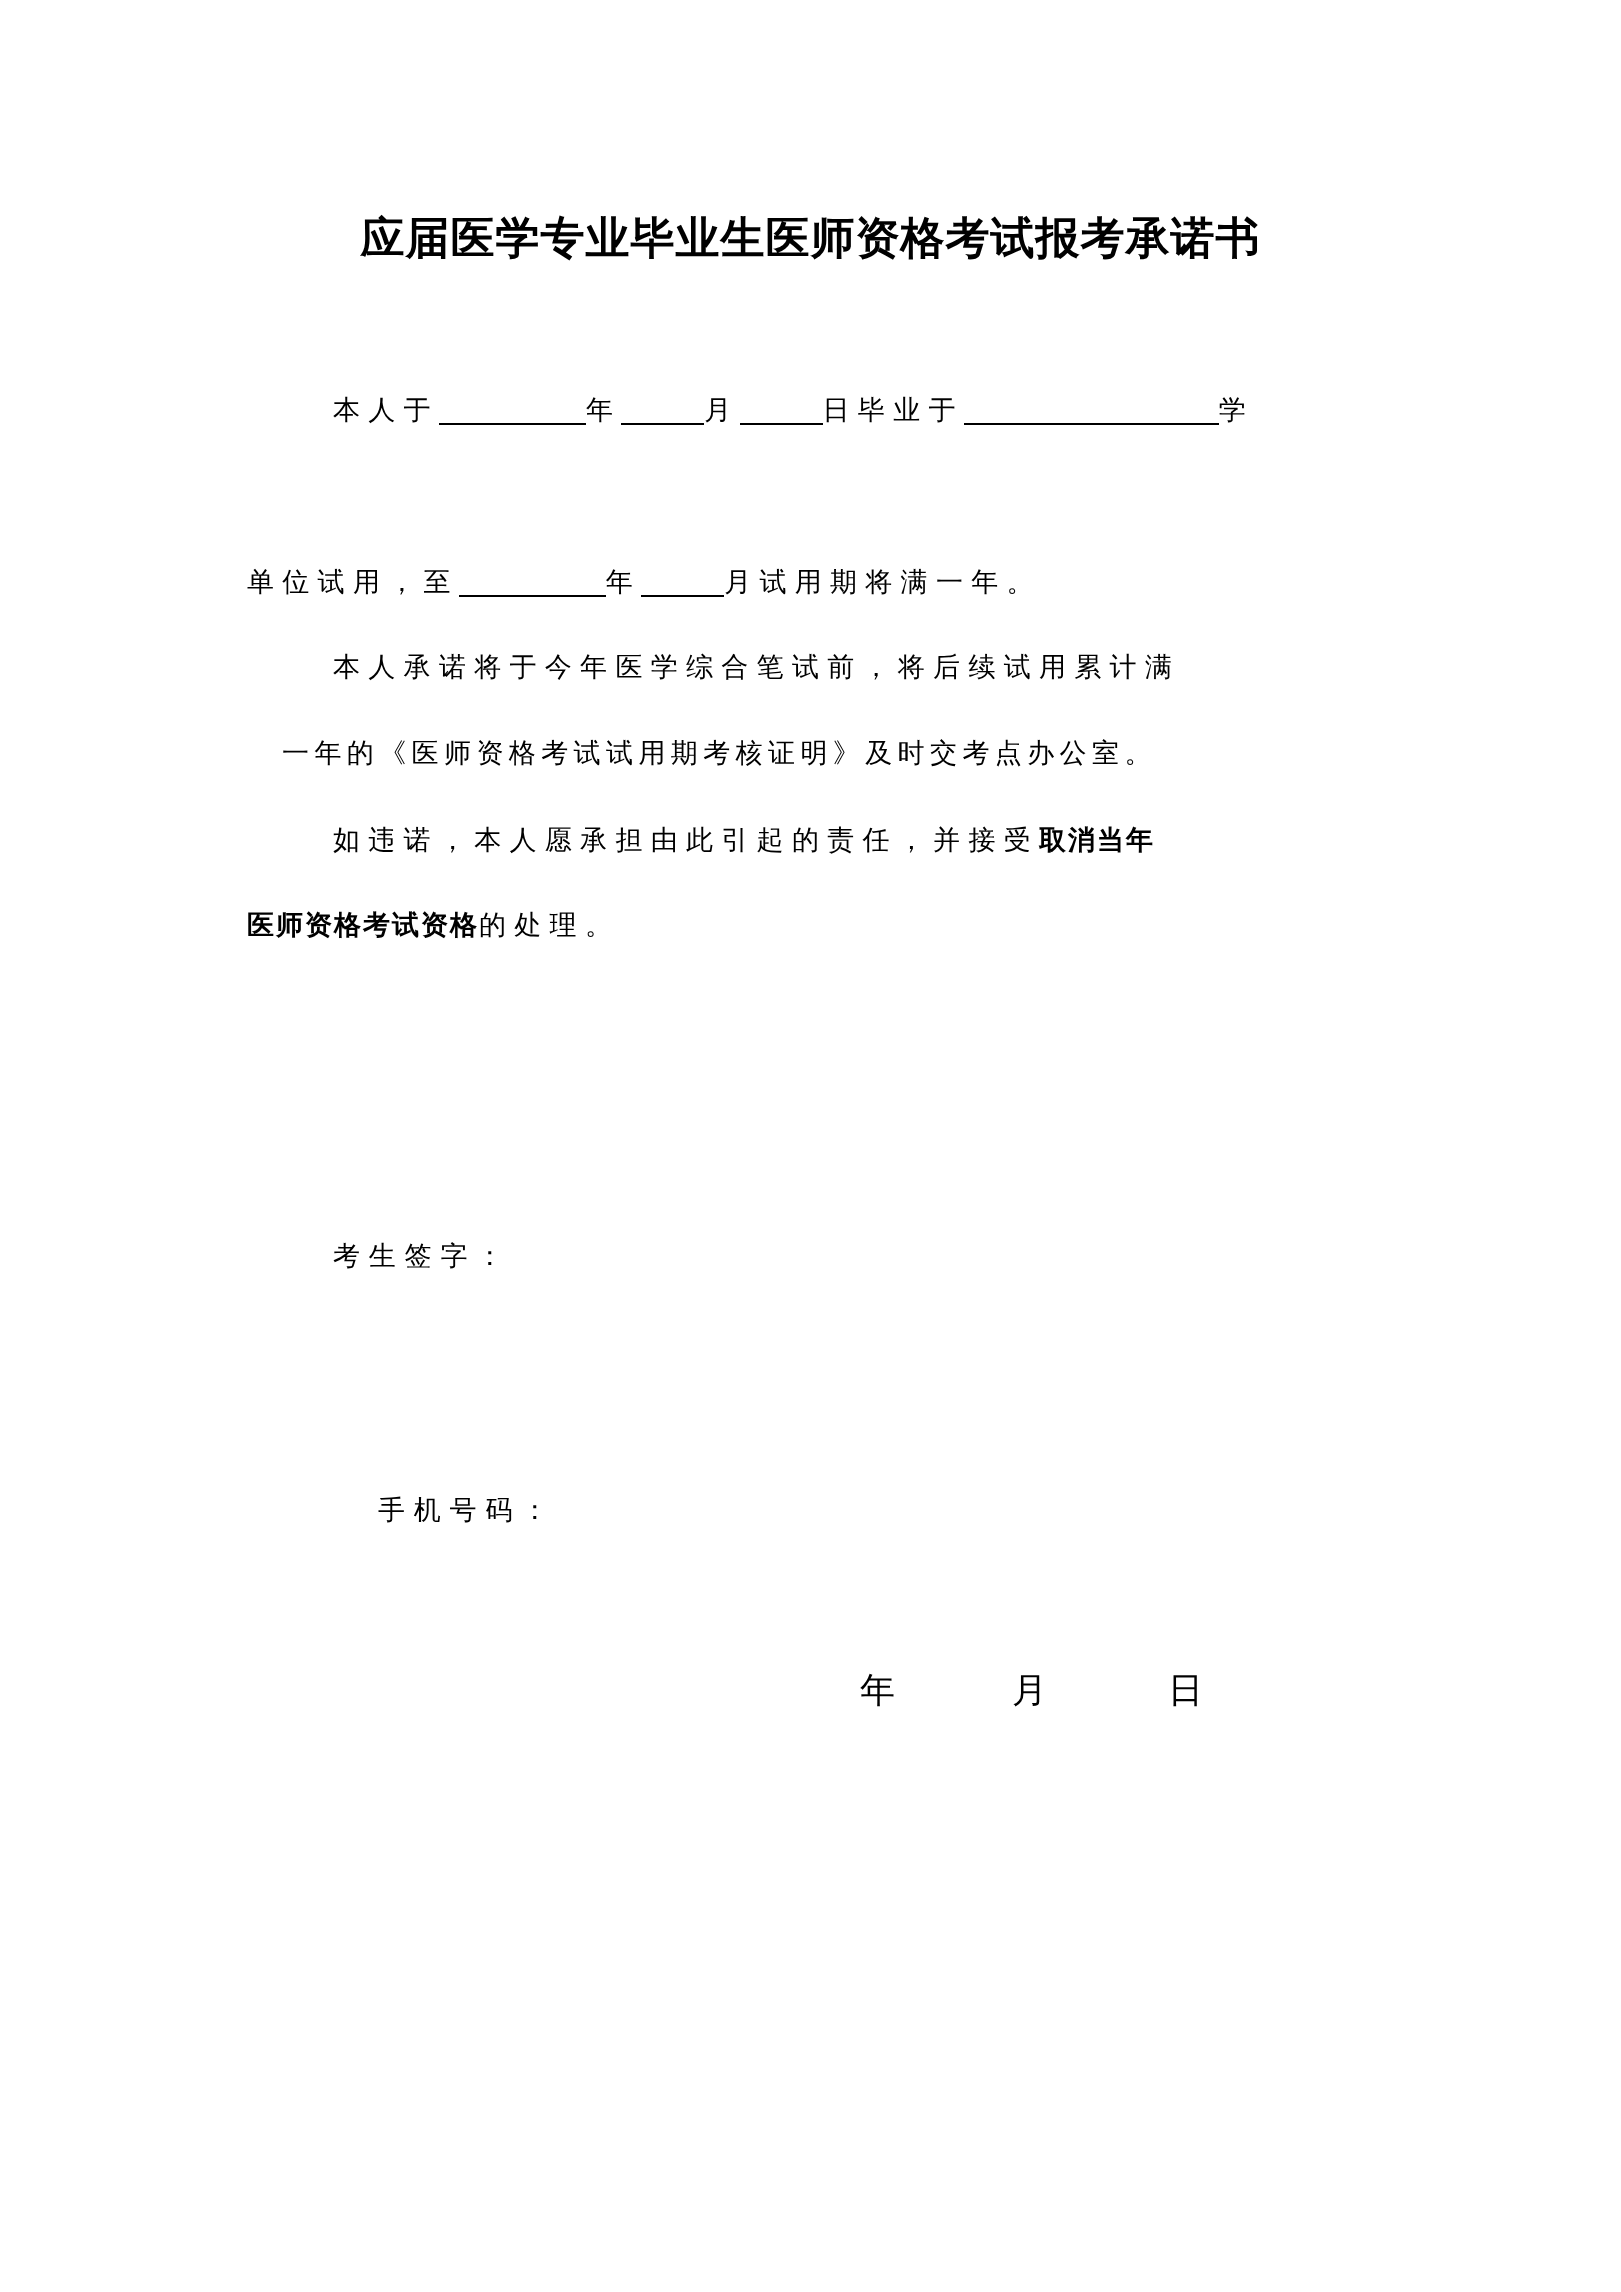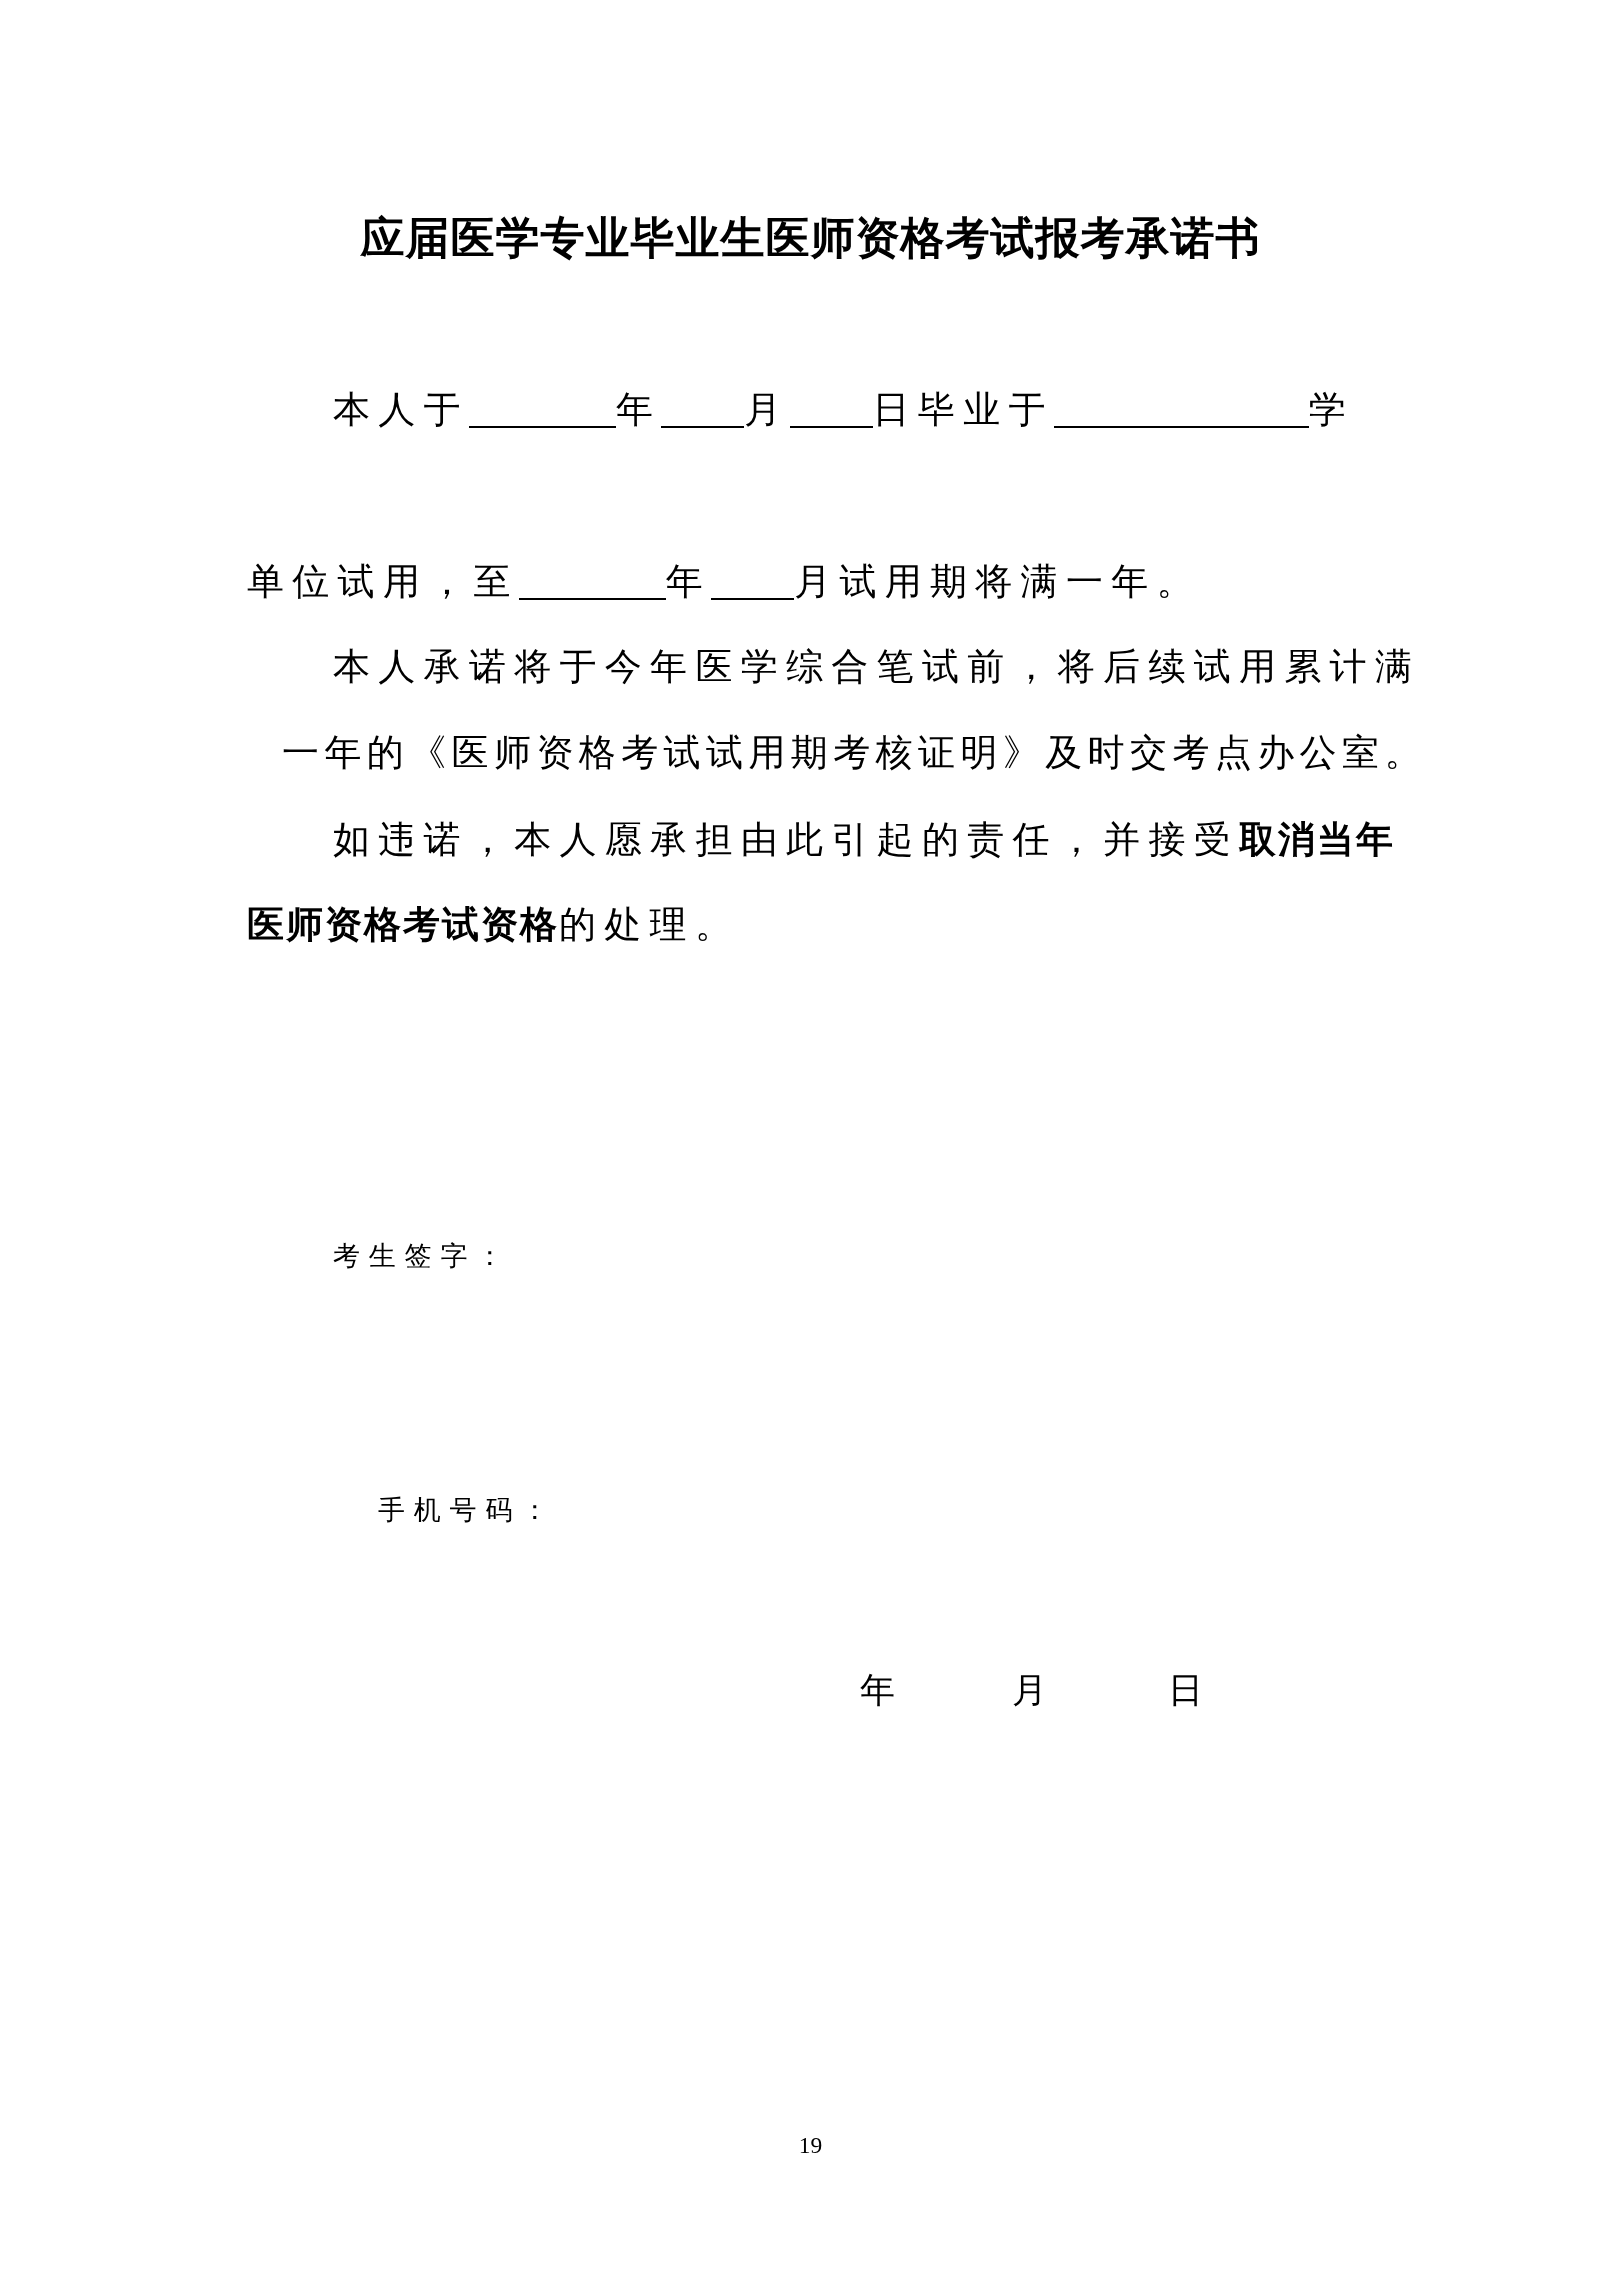--- a/index.html
+++ b/index.html
@@ -2,21 +2,21 @@
 <html><head>
 <meta charset="utf-8">
 <style>
   html, body { margin: 0; padding: 0; background: #ffffff; }
   body { width: 1621px; height: 2293px; position: relative; overflow: hidden;
          font-family: "DejaVu Serif", "Liberation Serif", serif; color: #000; }
   .page { position: absolute; left: 0; top: 0; width: 1329px; height: 2293px; background: #fff; padding-left: 40px; }
   .title { position: absolute; left: 0; width: 1621px; top: 208px; text-align: center;
            font-family: "DejaVu Sans", "Liberation Sans", sans-serif; font-weight: bold;
            font-size: 44px; letter-spacing: 1px; line-height: 59px; }
-  .line { position: absolute; white-space: nowrap; font-size: 37px; line-height: 49px;
+  .line { position: absolute; white-space: nowrap; font-size: 27px; line-height: 49px;
           letter-spacing: 8.3px; height: 49px; }
   .blank { display: inline-block; border-bottom: 2.9px solid #000; height: 37px; vertical-align: baseline;
            margin-bottom: -5.9px; }
   .strong { font-family: "DejaVu Sans", "Liberation Sans", sans-serif; font-weight: bold; letter-spacing: 2px; }
   .sig { position: absolute; left: 333px; font-size: 27px; line-height: 49px; letter-spacing: 8.8px; white-space: nowrap; }
   .date-part { position: absolute; font-size: 35px; line-height: 49px; }
   .page-number { position: absolute; left: 0; width: 1621px; text-align: center; top: 2131px;
                  font-family: "Liberation Serif", serif; font-size: 23.5px; line-height: 29px; }
 </style>
 </head>
@@ -49,15 +49,14 @@
     <span>考生签字：</span>
   </div>
   <div class="sig" style="top:1485px;margin-left:45px;">
     <span>手机号码：</span>
   </div>
 
   <div class="date-part" style="left:860px; top:1666px;">年</div>
   <div class="date-part" style="left:1012px; top:1666px;">月</div>
   <div class="date-part" style="left:1168px; top:1666px;">日</div>
 
-  <div class="page-number">19</div>
 </div>
 
 
 </body></html>

